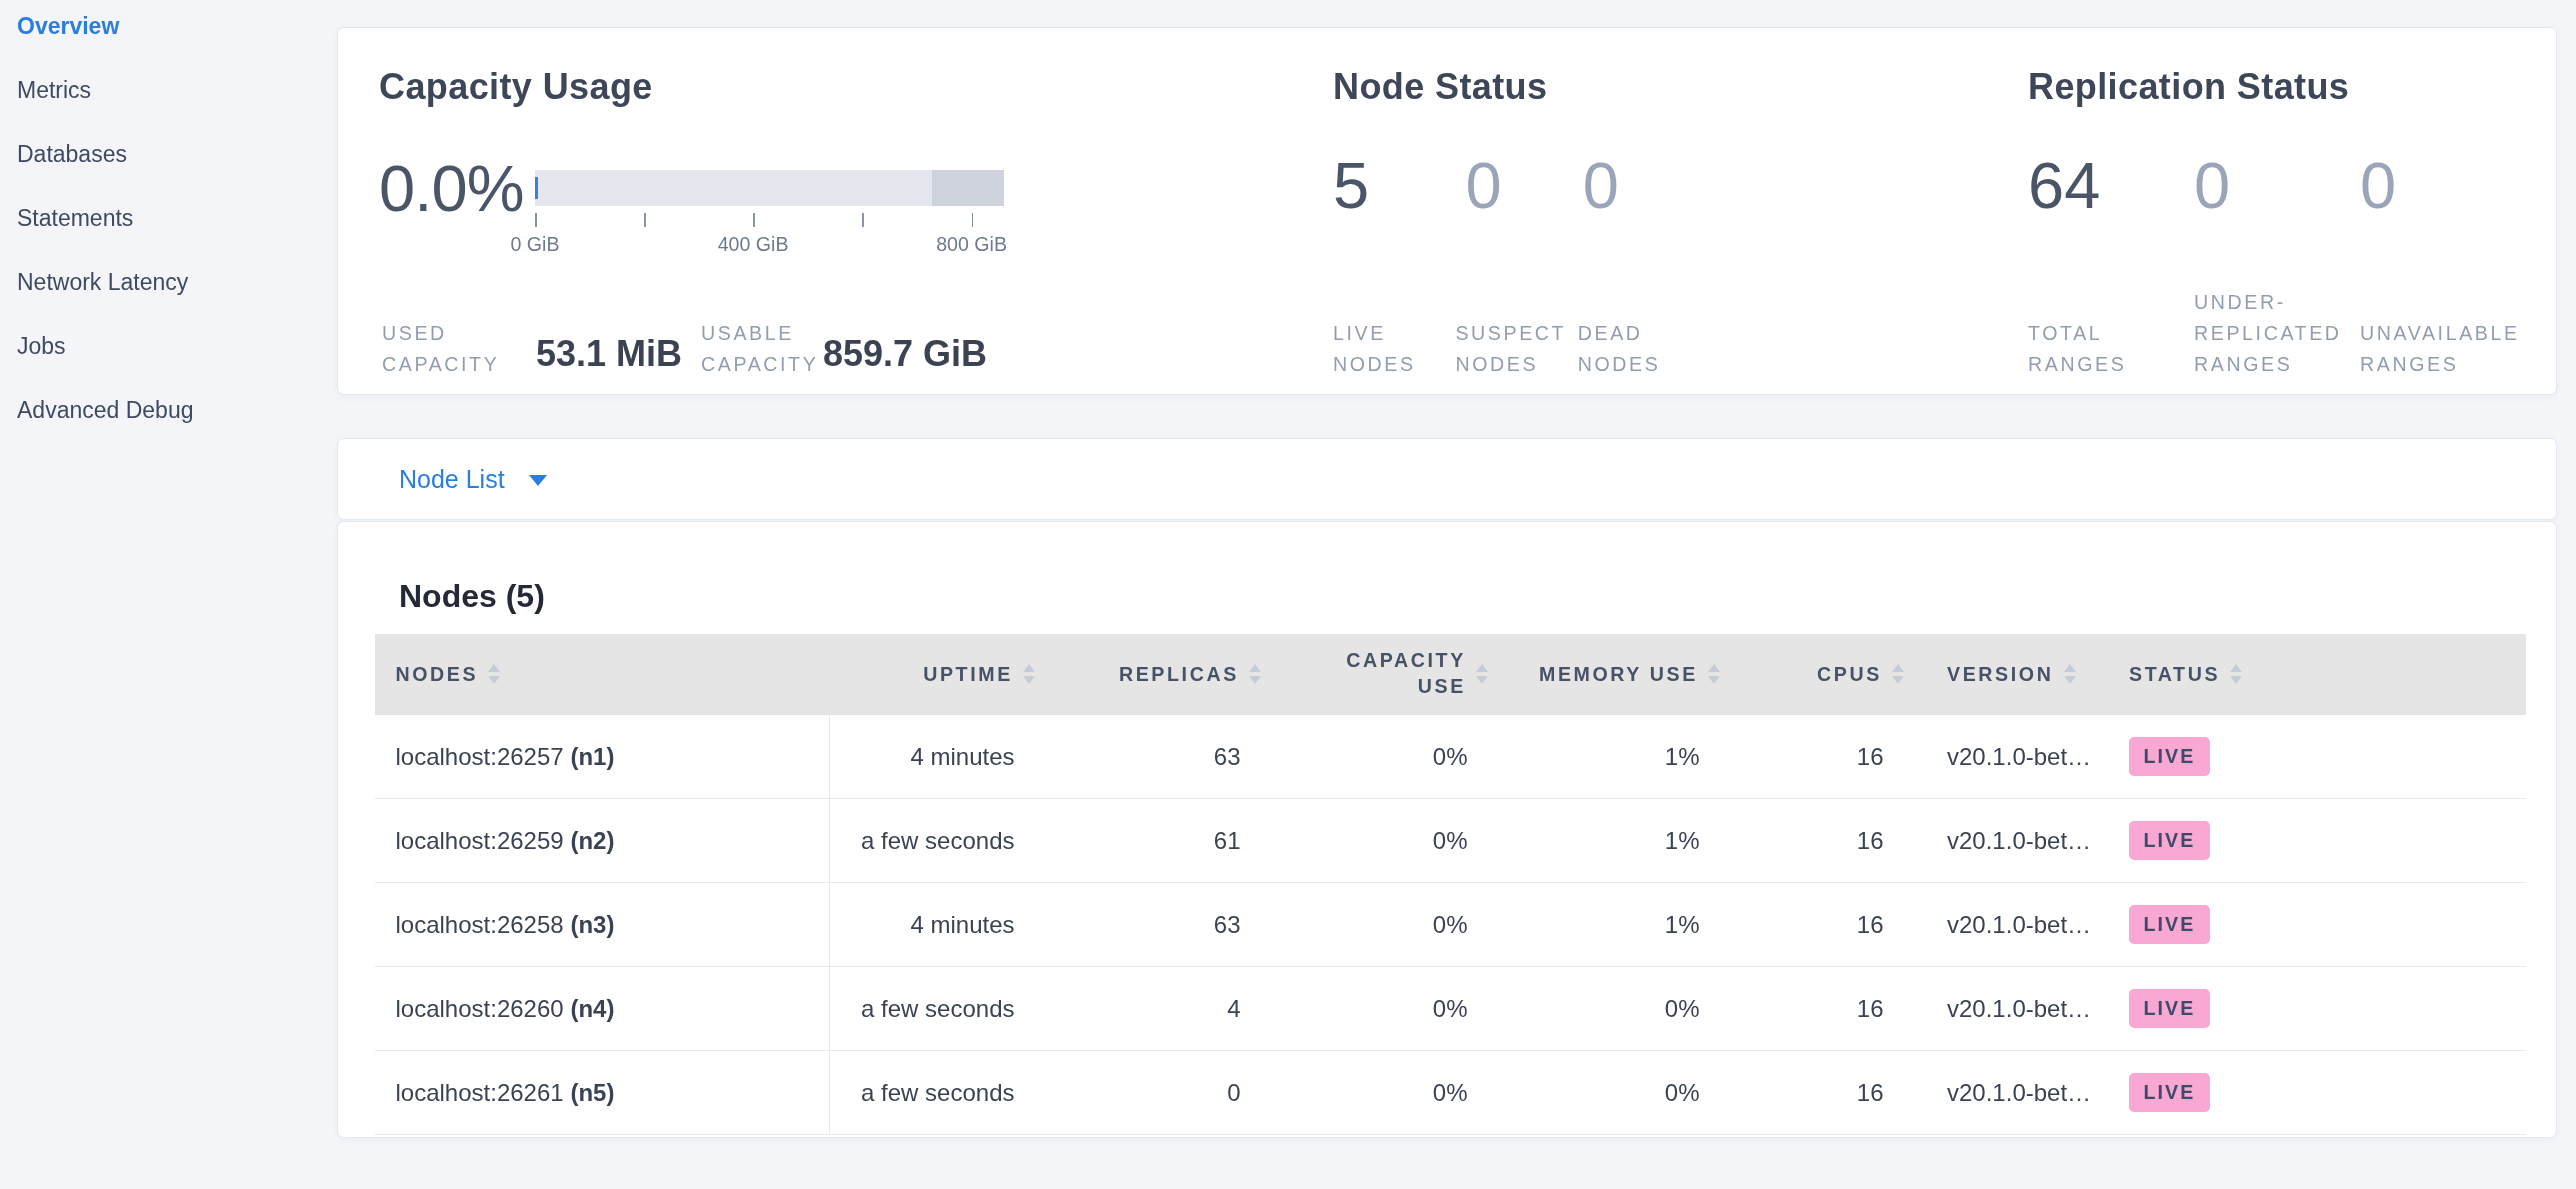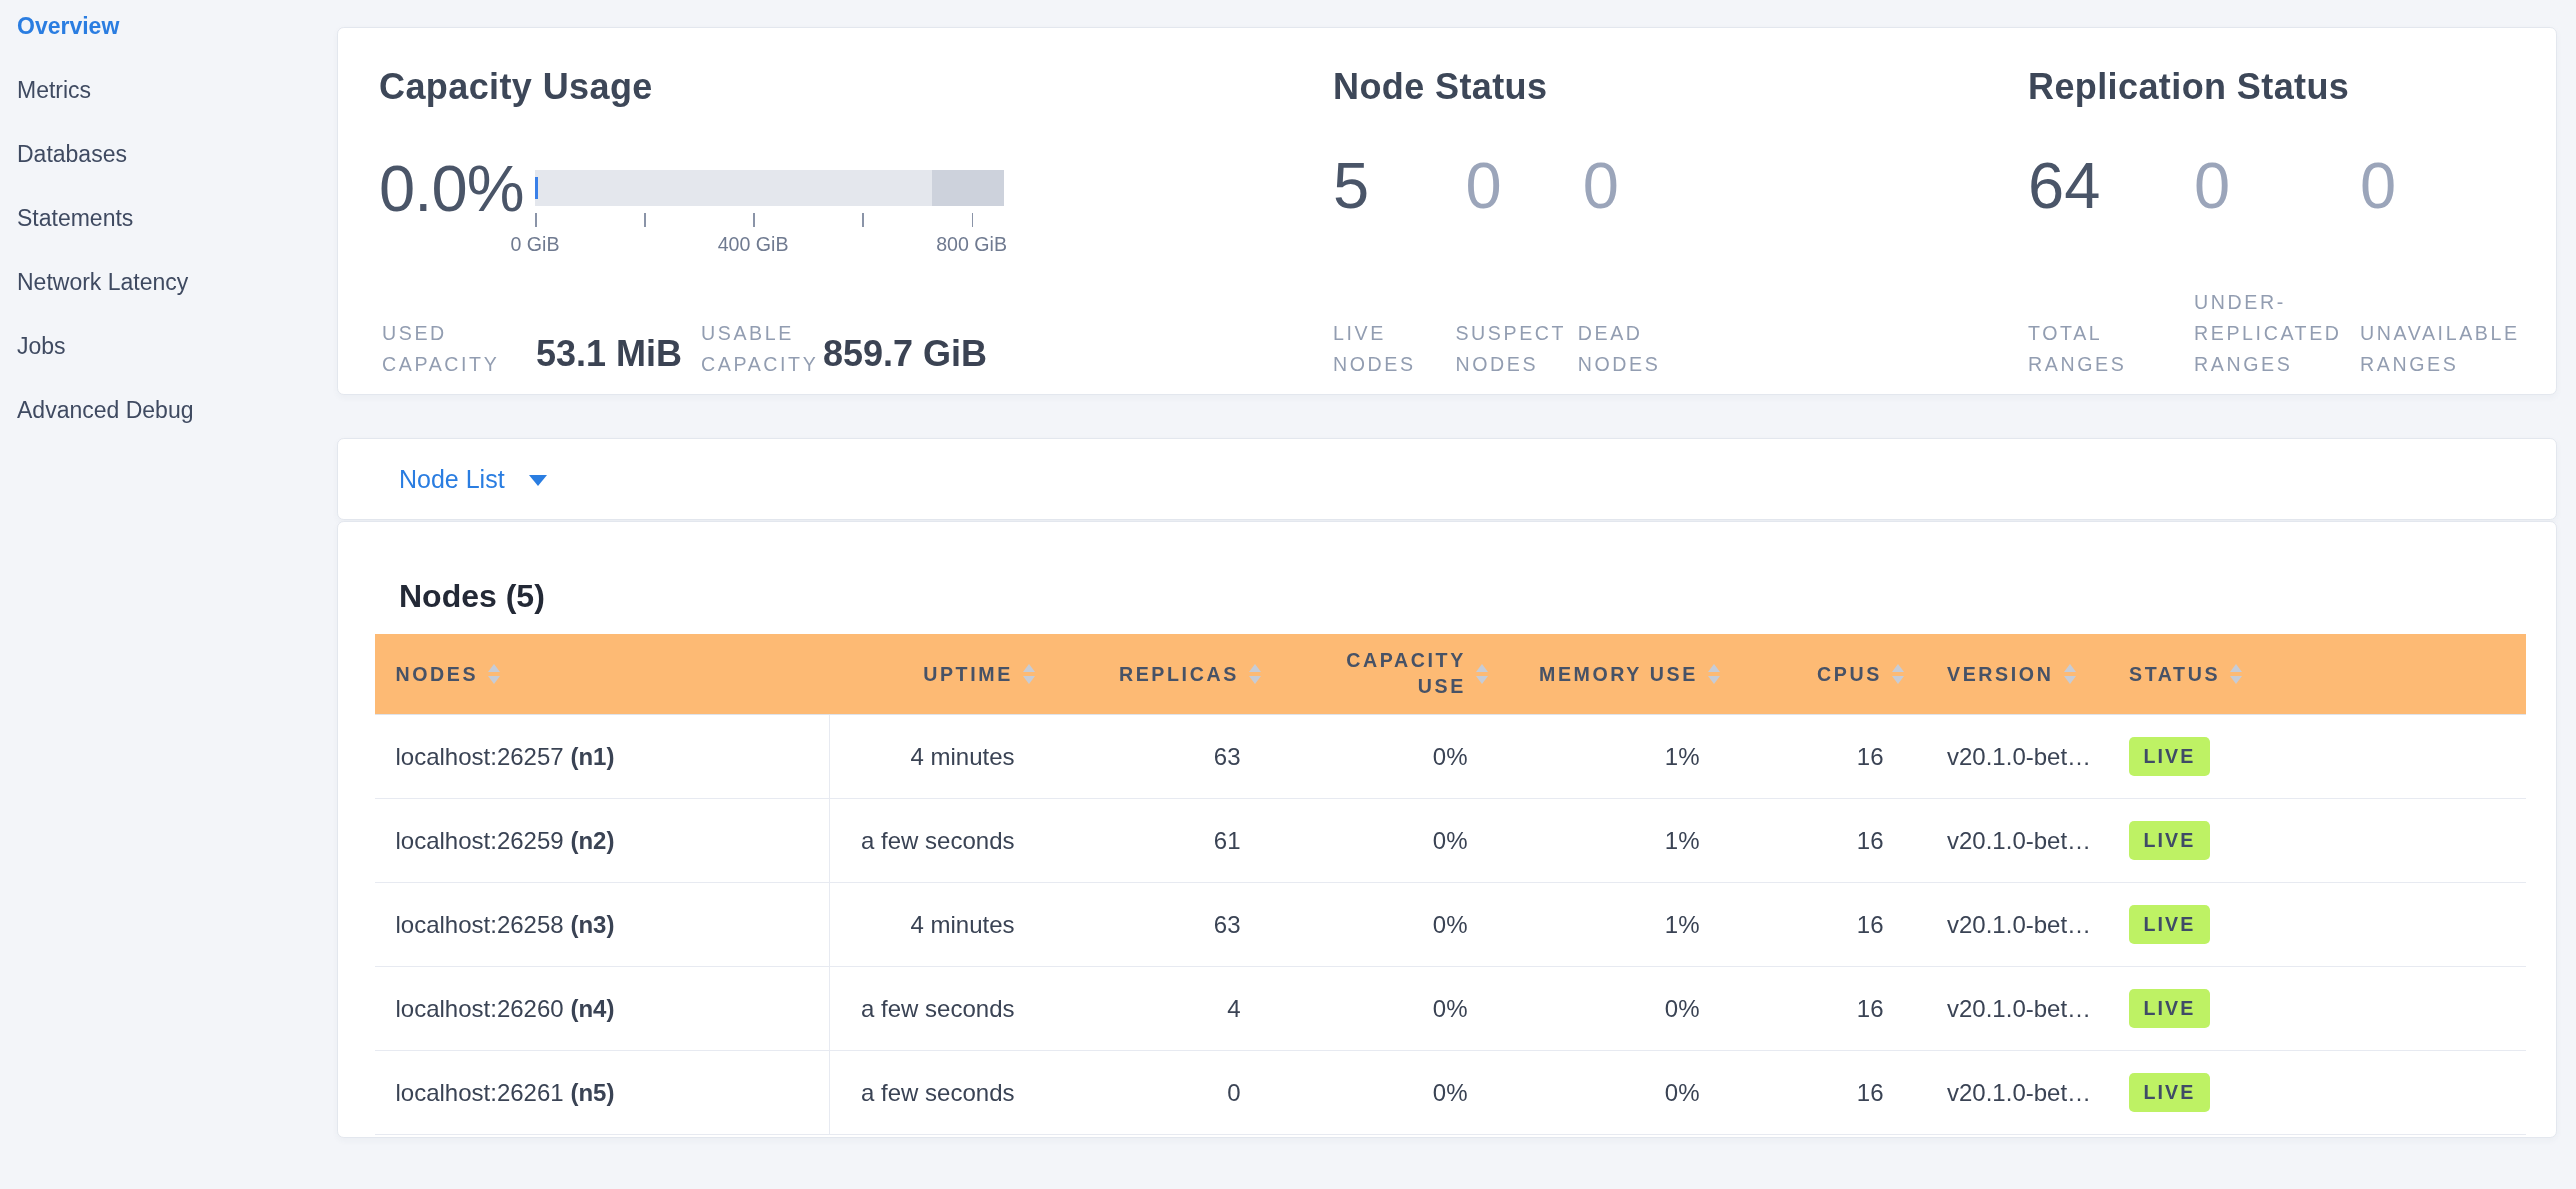--- a/index.html
+++ b/index.html
@@ -55,42 +55,42 @@
   .caret-down { width:0; height:0; margin-left:24px; margin-top:3.4px;
     border-left:9.4px solid transparent; border-right:9.4px solid transparent;
     border-top:11px solid #2a7de1; }
 
   
   .table-title { position:absolute; left:61px; top:56px; font-size:32px;
     font-weight:600; color:#232936; }
   .tbl { position:absolute; left:37px; top:112px; width:2151px; }
   .trow { display:grid;
     grid-template-columns:455px 205px 226px 227px 232px 184px 196px 1fr; }
-  .thead { background:#fdba74; height:81px; border-bottom:1.7px solid #dfe3ea; }
+  .thead { background:#e5e5e5; height:81px; border-bottom:1.7px solid #dfe3ea; }
   .tbody-row { height:84px; border-bottom:1.7px solid #e7eaf1; background:#ffffff; }
   .cell { display:flex; align-items:center; font-size:24px; color:#3a4354; }
   .c-left { justify-content:flex-start; }
   .c-right { justify-content:flex-end; }
   .tbody-row .cell:nth-child(1) { padding-left:20.5px; border-right:1.7px solid #e7eaf1; }
   .tbody-row .c-right { padding-right:20.5px; }
   .cell.c-version { padding-left:43px; }
   .cell.c-status { padding-left:29px; }
   .thead .cell { font-size:19.6px; font-weight:bold; letter-spacing:2.6px;
     color:#475266; cursor:pointer; }
   .thead .cell:nth-child(1) { padding-left:20.5px; border-right:none; }
   .hdr-text { text-align:right; }
   .hdr-cap .hdr-text { max-width:128px; line-height:25.6px; }
   .node-id { font-weight:bold; margin-left:6.8px; }
   .sort { display:inline-flex; flex-direction:column; gap:3.4px; margin-left:10.2px; }
   .sort .up { width:0; height:0; border-left:6.8px solid transparent;
     border-right:6.8px solid transparent; border-bottom:8.5px solid #c6ccd7; }
   .sort .dn { width:0; height:0; border-left:6.8px solid transparent;
     border-right:6.8px solid transparent; border-top:8.5px solid #c6ccd7; }
   .badge { display:inline-flex; align-items:center; height:39px; padding:0 14.5px;
-    background:#bef264; border-radius:5.1px; font-size:19.6px; font-weight:bold;
+    background:#f9a8d4; border-radius:5.1px; font-size:19.6px; font-weight:bold;
     letter-spacing:2.1px; color:#3f4b66; }
 </style>
 </head>
 <body>
 
 <div class="page">
 
   <nav class="sidebar" style="margin-top:-6px;">
     <div class="nav-item active">Overview</div>
     <div class="nav-item">Metrics</div>

